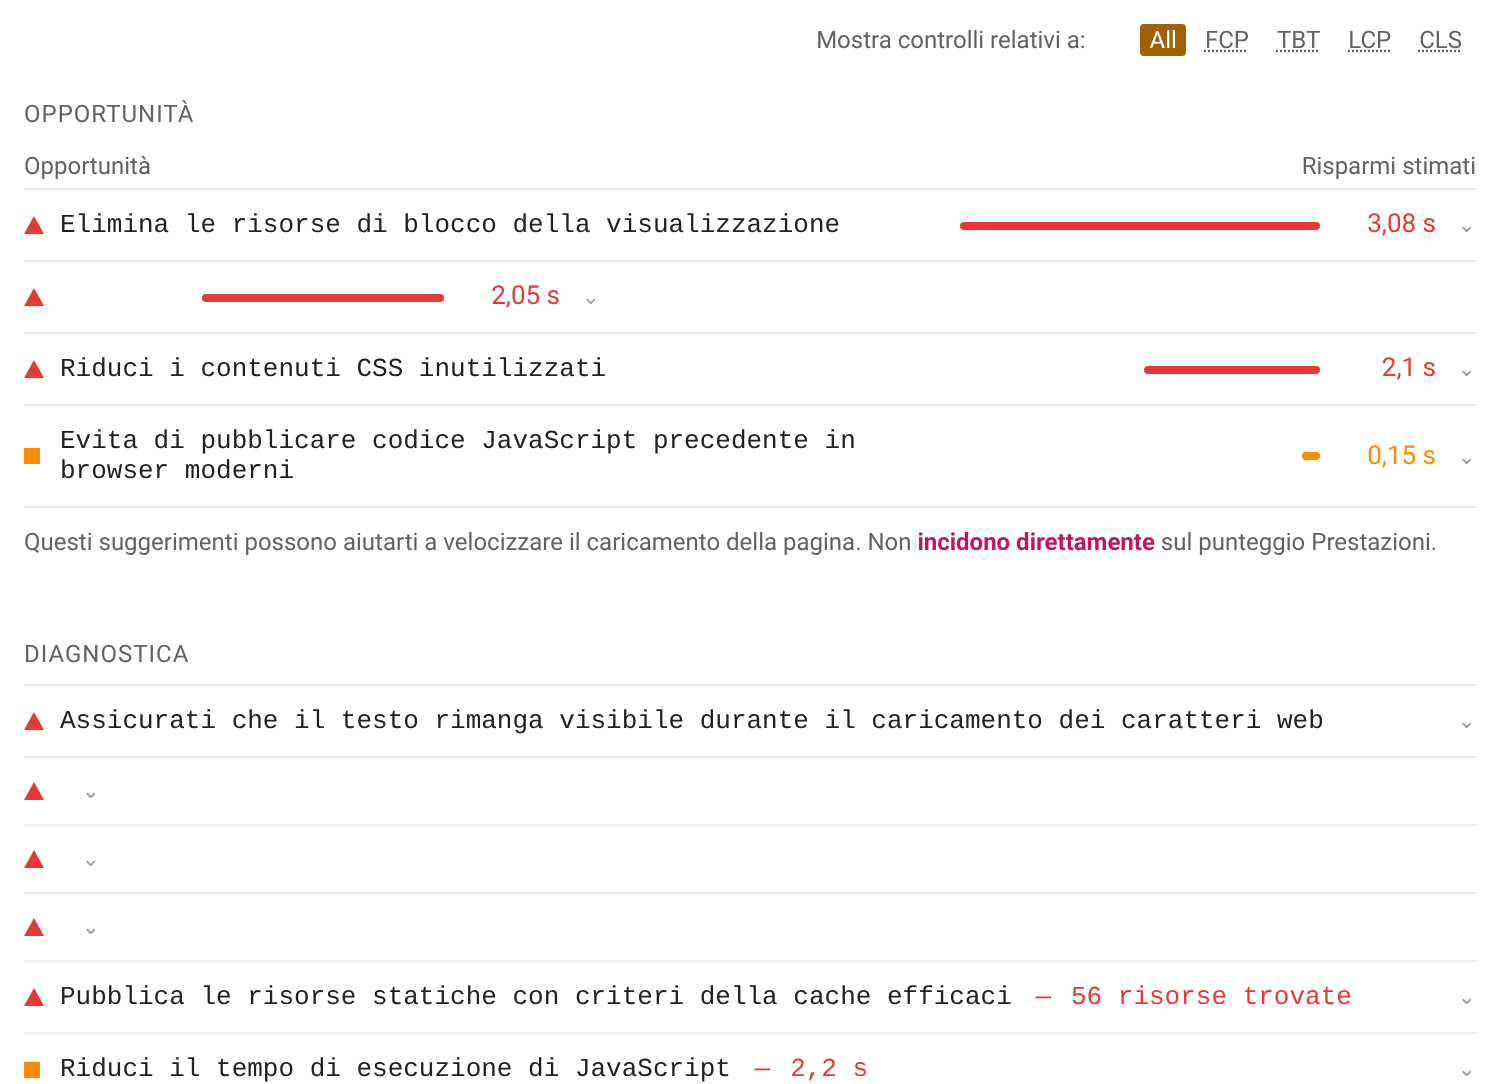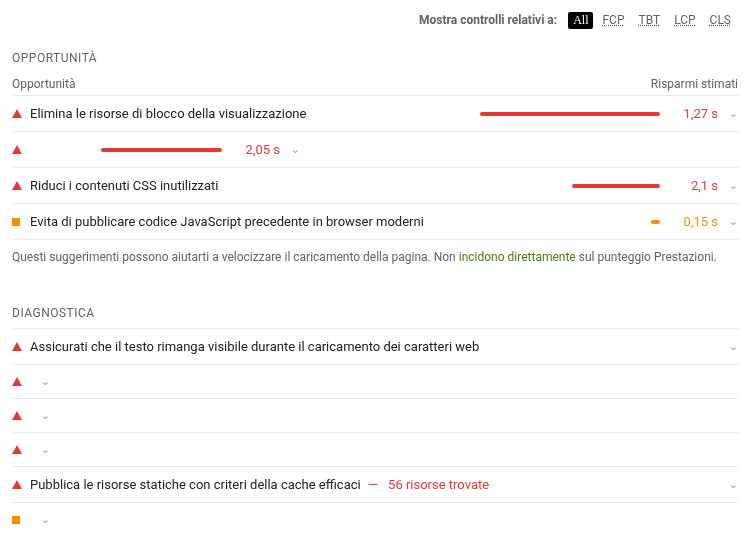--- a/index.html
+++ b/index.html
@@ -1,41 +1,41 @@
 <!DOCTYPE html>
 <html><head>
 <meta charset="utf-8">
 <style>
 * { box-sizing: border-box; margin: 0; padding: 0; }
 body { font-family: Roboto, Arial, sans-serif; font-size: 13px; color: #333; background: #fff; width: 750px; padding: 8px 12px; }
 .filter-row { text-align: right; font-size: 12px; color: #5f6368; padding: 4px 0 12px; }
-.filter-row .label { margin-right: 6px; font-weight: bold; }
+.filter-row .label { margin-right: 22px; }
 .filter-btn { display: inline-block; margin: 0 2px; padding: 1px 5px; text-decoration: underline dotted; color: #5f6368; cursor: pointer; }
-.filter-btn.active { background: #000000; color: #fff; text-decoration: none; border-radius: 2px; font-family: Liberation Serif, serif; }
+.filter-btn.active { background: #a16207; color: #fff; text-decoration: none; border-radius: 2px; }
 .section-header { font-size: 12px; color: #5f6368; letter-spacing: 0.5px; margin: 10px 0 8px; font-weight: 400; }
 .col-headers { display: flex; justify-content: space-between; font-size: 12px; color: #5f6368; padding: 4px 0; }
 .row { display: flex; align-items: center; padding: 10px 0; border-top: 1px solid #ebebeb; cursor: pointer; }
 .row:last-child { border-bottom: 1px solid #ebebeb; }
 .icon-col { width: 18px; flex-shrink: 0; display: flex; align-items: center; }
 .tri-red { width: 0; height: 0; border-left: 5px solid transparent; border-right: 5px solid transparent; border-bottom: 9px solid #e53935; }
 .sq-orange { width: 8px; height: 8px; background: #fb8c00; }
-.label-col { flex: 1; color: #212121; font-size: 13px; }
+.label-col { flex: 1; color: #212121; font-size: 13px; font-family: Liberation Mono, monospace; }
 .label-col .detail { color: #e53935; margin-left: 6px; }
 .label-col .dash { color: #e53935; margin: 0 4px; }
 .bar-col { width: 200px; display: flex; justify-content: flex-end; align-items: center; padding-right: 8px; }
 .bar-track { width: 180px; height: 4px; position: relative; }
 .bar { position: absolute; right: 0; height: 4px; border-radius: 2px; }
 .bar.red { background: #e53935; }
 .bar.orange { background: #fb8c00; }
 .time-col { width: 50px; text-align: right; font-size: 13px; }
 .time-col.red { color: #e53935; }
 .time-col.orange { color: #fb8c00; }
 .chev-col { width: 20px; text-align: right; color: #9e9e9e; font-size: 11px; }
 .footnote { font-size: 12px; color: #5f6368; padding: 10px 0 20px; }
-.footnote .link { color: #4d7c0f; }
+.footnote .link { color: #be185d; font-weight: bold; }
 .diag-row { display: flex; align-items: center; padding: 10px 0; border-top: 1px solid #ebebeb; cursor: pointer; }
 .diag-row .label-col { flex: 1; }
 .spacer { height: 12px; }
 </style>
 </head>
 <body>
 
 <div class="filter-row">
   <span class="label">Mostra controlli relativi a:</span>
   <span id="filter-opts"><span class="filter-btn active">All</span><span class="filter-btn">FCP</span><span class="filter-btn">TBT</span><span class="filter-btn">LCP</span><span class="filter-btn">CLS</span></span>
@@ -52,21 +52,21 @@
     <div class="row">
       <div class="icon-col">
         <div class="tri-red"></div>
       </div>
       <div class="label-col">Elimina le risorse di blocco della visualizzazione</div>
       <div class="bar-col">
         <div class="bar-track">
           <div class="bar red" style="width:100%"></div>
         </div>
       </div>
-      <div class="time-col red">1,27 s</div>
+      <div class="time-col red">3,08 s</div>
       <div class="chev-col">⌄</div>
     </div>
     <div class="row">
       <div class="icon-col">
         <div class="tri-red"></div>
       </div>
       <div class="bar-col">
         <div class="bar-track">
           <div class="bar red" style="width:67%"></div>
         </div>
@@ -140,15 +140,16 @@
       <div class="icon-col">
         <div class="tri-red"></div>
       </div>
       <div class="label-col">Pubblica le risorse statiche con criteri della cache efficaci <span class="dash">—</span><span class="detail">56 risorse trovate</span></div>
       <div class="chev-col">⌄</div>
     </div>
     <div class="diag-row">
       <div class="icon-col">
         <div class="sq-orange"></div>
       </div>
+      <div class="label-col">Riduci il tempo di esecuzione di JavaScript <span class="dash">—</span><span class="detail">2,2 s</span></div>
       <div class="chev-col">⌄</div>
     </div>
   </div>
 
 </body></html>

